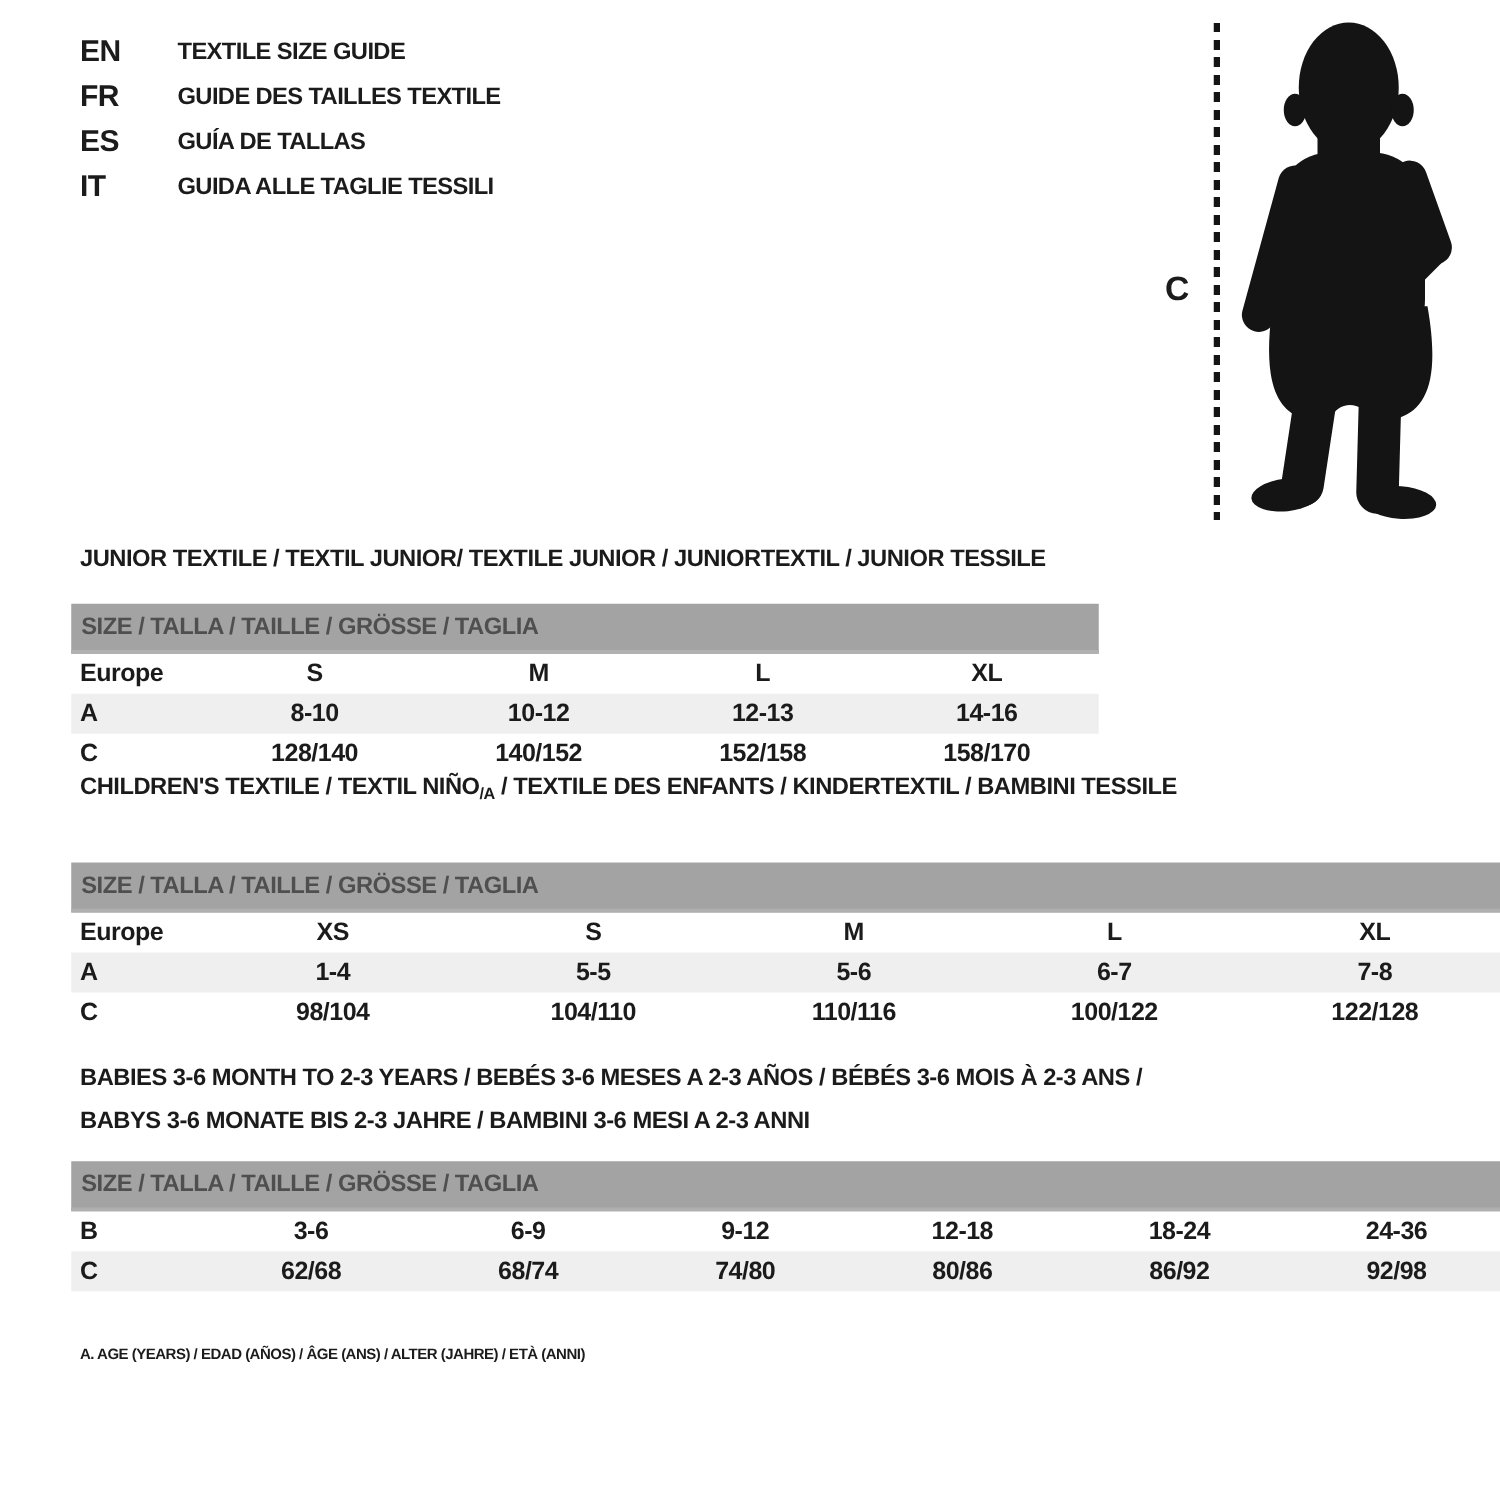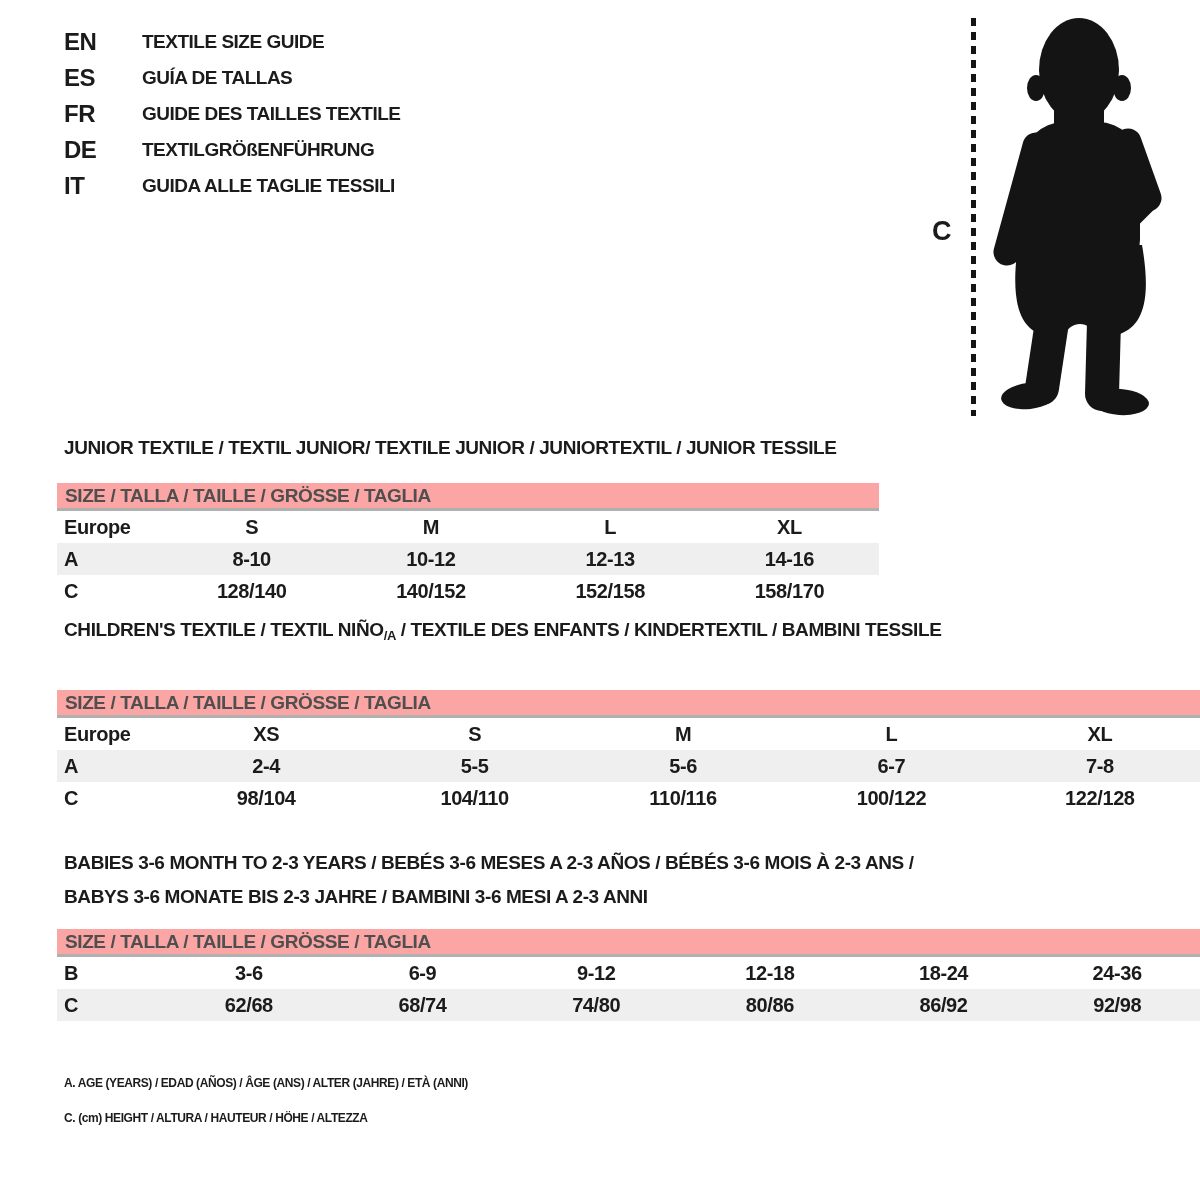--- a/index.html
+++ b/index.html
@@ -32,21 +32,21 @@
   .sec-heading{
     position:absolute;left:40px;
     font-size:19px;letter-spacing:-0.4px;white-space:nowrap;
   }
   .sec-heading .subscript{font-size:13px;position:relative;top:4px;}
   .sec-heading.two-line{line-height:34px;}
 
   
   .size-table{position:absolute;left:33px;box-sizing:border-box;}
   .size-table-header{
-    height:28px;background:#fca5a5;border-bottom:3px solid #b0b0b0;
+    height:40px;background:#a3a3a3;border-bottom:3px solid #b0b0b0;
     color:#4f4f4f;font-size:19px;letter-spacing:-0.4px;
     display:flex;align-items:center;padding-left:8px;box-sizing:border-box;
   }
   .t-row{display:flex;height:32px;align-items:center;font-size:20px;letter-spacing:-0.4px;}
   .t-row.shaded{background:#efefef;}
   .t-label{width:105px;padding-left:7px;box-sizing:border-box;flex:none;}
   .t-cell{flex:1;text-align:center;}
 
   
   .footnotes{position:absolute;left:40px;top:1066px;}
@@ -56,30 +56,26 @@
 <body>
 
 <div class="page">
 
   <div class="lang-block">
     <div class="lang-row">
       <span class="lang-code">EN</span>
       <span class="lang-title">TEXTILE SIZE GUIDE</span>
     </div>
     <div class="lang-row">
-      <span class="lang-code">ES</span>
-      <span class="lang-title">GUÍA DE TALLAS</span>
-    </div>
-    <div class="lang-row">
       <span class="lang-code">FR</span>
       <span class="lang-title">GUIDE DES TAILLES TEXTILE</span>
     </div>
     <div class="lang-row">
-      <span class="lang-code">DE</span>
-      <span class="lang-title">TEXTILGRÖßENFÜHRUNG</span>
+      <span class="lang-code">ES</span>
+      <span class="lang-title">GUÍA DE TALLAS</span>
     </div>
     <div class="lang-row">
       <span class="lang-code">IT</span>
       <span class="lang-title">GUIDA ALLE TAGLIE TESSILI</span>
     </div>
   </div>
 
   <div class="measure-line"></div>
   <div class="measure-label">C</div>
   <svg class="silhouette" width="185" height="410" viewBox="0 0 185 410" xmlns="http://www.w3.org/2000/svg">
@@ -141,21 +137,21 @@
         <div class="t-row">
           <div class="t-label">Europe</div>
           <div class="t-cell">XS</div>
           <div class="t-cell">S</div>
           <div class="t-cell">M</div>
           <div class="t-cell">L</div>
           <div class="t-cell">XL</div>
         </div>
         <div class="t-row shaded">
           <div class="t-label">A</div>
-          <div class="t-cell">2-4</div>
+          <div class="t-cell">1-4</div>
           <div class="t-cell">5-5</div>
           <div class="t-cell">5-6</div>
           <div class="t-cell">6-7</div>
           <div class="t-cell">7-8</div>
         </div>
         <div class="t-row">
           <div class="t-label">C</div>
           <div class="t-cell">98/104</div>
           <div class="t-cell">104/110</div>
           <div class="t-cell">110/116</div>
@@ -188,16 +184,15 @@
           <div class="t-cell">74/80</div>
           <div class="t-cell">80/86</div>
           <div class="t-cell">86/92</div>
           <div class="t-cell">92/98</div>
         </div>
       </div>
   </div>
 
   <div class="footnotes">
     <div class="footnote-line">A. AGE (YEARS) / EDAD (AÑOS) / ÂGE (ANS) / ALTER (JAHRE) / ETÀ (ANNI)</div>
-    <div class="footnote-line">C. (cm) HEIGHT / ALTURA / HAUTEUR / HÖHE / ALTEZZA</div>
   </div>
 
 </div>
 
 </body></html>

